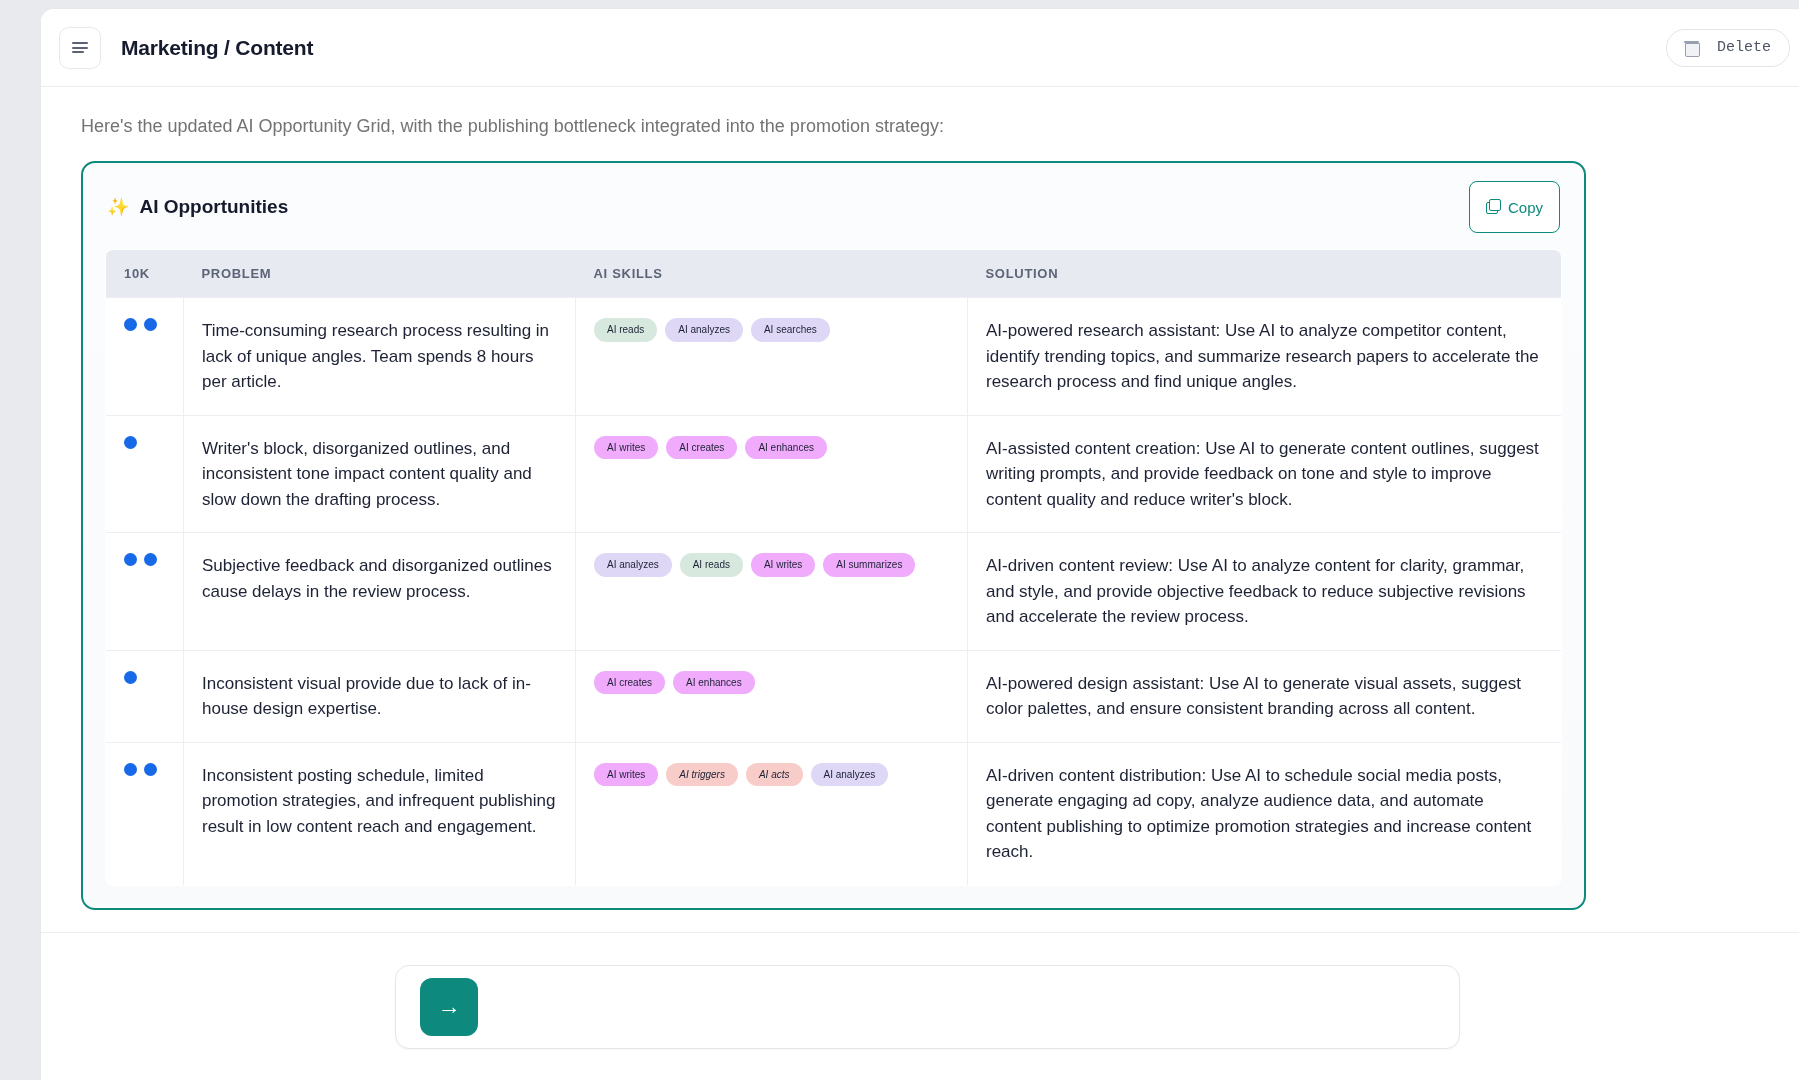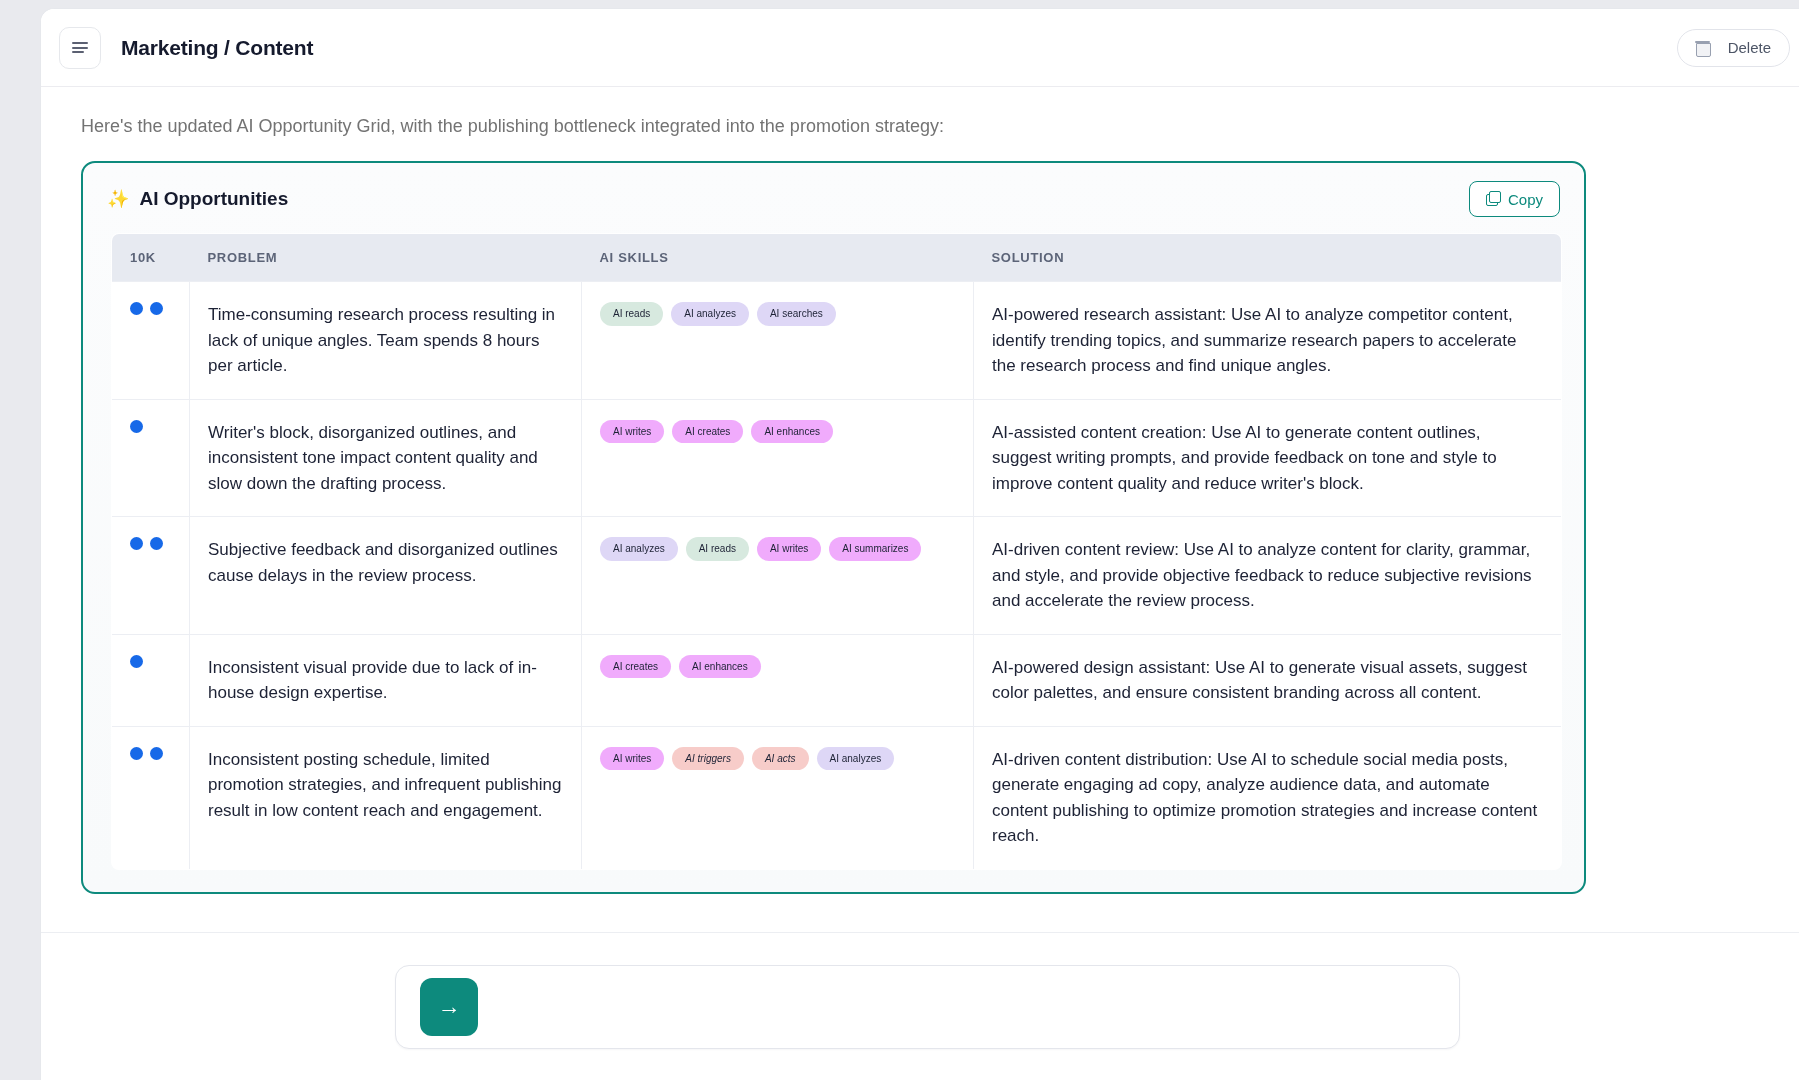--- a/index.html
+++ b/index.html
@@ -72,21 +72,21 @@
     align-items: center;
     gap: 19px;
     height: 38px;
     padding: 0 18px;
     border: 1px solid #e2e4ea;
     border-radius: 19px;
     background: #fff;
     color: #4d5566;
     font-size: 15px;
     cursor: pointer;
-    font-family: Liberation Sans, sans-serif;
+    font-family: Liberation Mono, monospace;
   }
   .delete-btn .trash {
     width: 13px; height: 15px;
     position: relative;
     display: inline-block;
   }
   .delete-btn .trash::before {
     content: "";
     position: absolute;
     left: 0; top: 3px;
@@ -141,21 +141,21 @@
     font-weight: bold;
     color: #151a2d;
   }
   .sparkle { font-size: 18px; color: #f5b23c; line-height: 1; }
   .card-head-spacer { flex: 1 1 auto; }
 
   .copy-btn {
     display: flex;
     align-items: center;
     gap: 8px;
-    height: 36px;
+    height: 52px;
     padding: 0 16px;
     border: 1.5px solid #0d8a7d;
     border-radius: 8px;
     background: #fff;
     color: #0d8a7d;
     font-size: 15px;
     cursor: pointer;
     font-family: "Liberation Sans", sans-serif;
   }
   .copy-icon {
@@ -167,21 +167,21 @@
     border:1.5px solid #0d8a7d; border-radius:2px;
   }
   .copy-icon::after {
     content:""; position:absolute; left:3.5px; top:-1px;
     width:10px; height:10px;
     border:1.5px solid #0d8a7d; border-radius:2px;
     background:#fff;
   }
 
   
-  .grid-wrap { padding: 0 22px 22px 28px; }
+  .grid-wrap { padding: 0 22px 22px 22px; }
   table.grid {
     width: 100%;
     border-collapse: collapse;
     background: #fff;
     border-radius: 8px;
     overflow: hidden;
     border: 1px solid #e8eaf0;
   }
   table.grid thead th {
     background: #e7eaf1;

